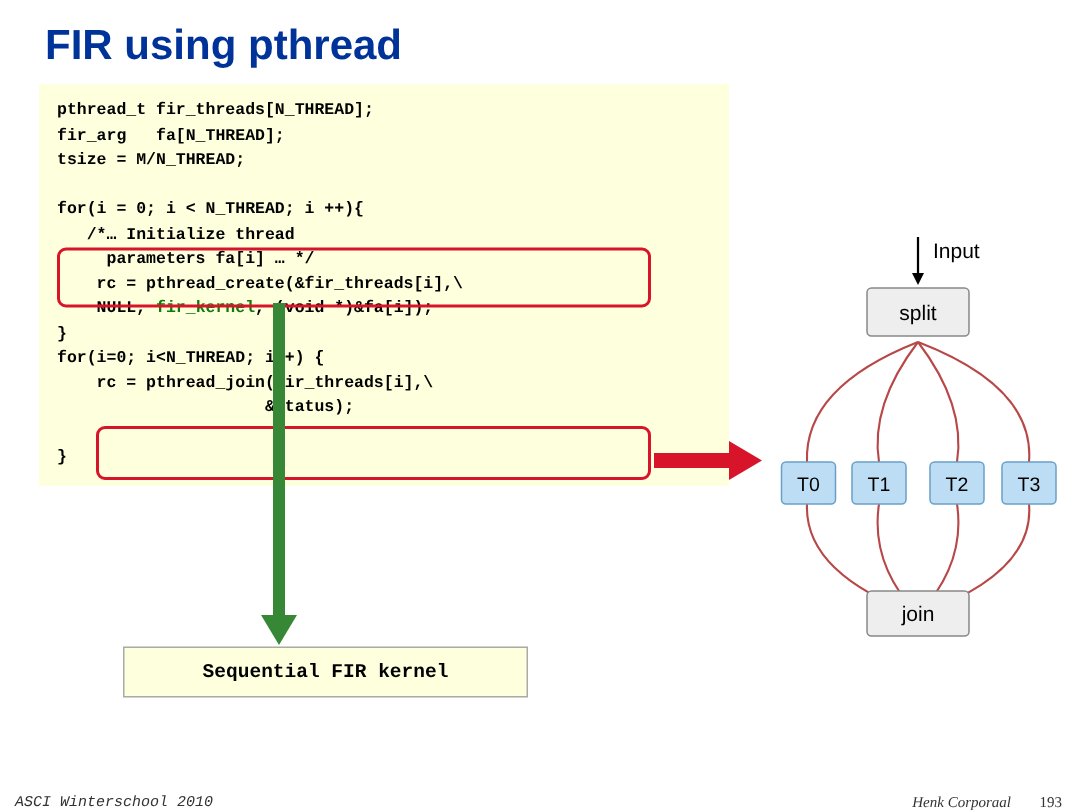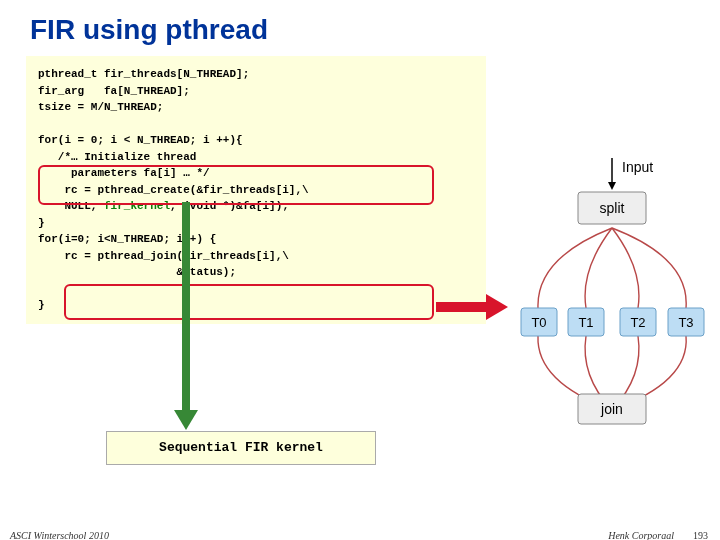--- a/index.html
+++ b/index.html
@@ -104,41 +104,40 @@
     top: 431px;
     width: 270px;
     border: 1px solid #aaa;
     background: #feffdc;
     font-family: "Courier New", monospace;
     font-size: 13px;
     font-weight: bold;
     text-align: center;
     padding: 7px 4px;
     line-height: 1.35;
-    margin-left: 24px;
   }
   .diagram {
     position: absolute;
     right: 12px;
     top: 158px;
     width: 192px;
     height: 268px;
   }
   .diagram svg { display: block; }
   .footer {
     position: absolute;
     bottom: 10px;
     left: 0;
     right: 0;
     font-family: "Times New Roman", serif;
     font-style: italic;
     font-size: 10px;
     color: #333;
   }
-  .foot-l { position: absolute; left: 10px; }
+  .foot-l { position: absolute; left: 10px; font-family: Liberation Mono, monospace; }
   .foot-r { position: absolute; right: 46px; }
   .foot-n { position: absolute; right: 12px; font-style: normal; }
 </style>
 </head>
 <body>
 
 <h1 class="title">FIR using pthread</h1>
 
 <div class="code-block"><span>pthread_t fir_threads[N_THREAD];</span>
 <span>fir_arg   fa[N_THREAD];</span>

